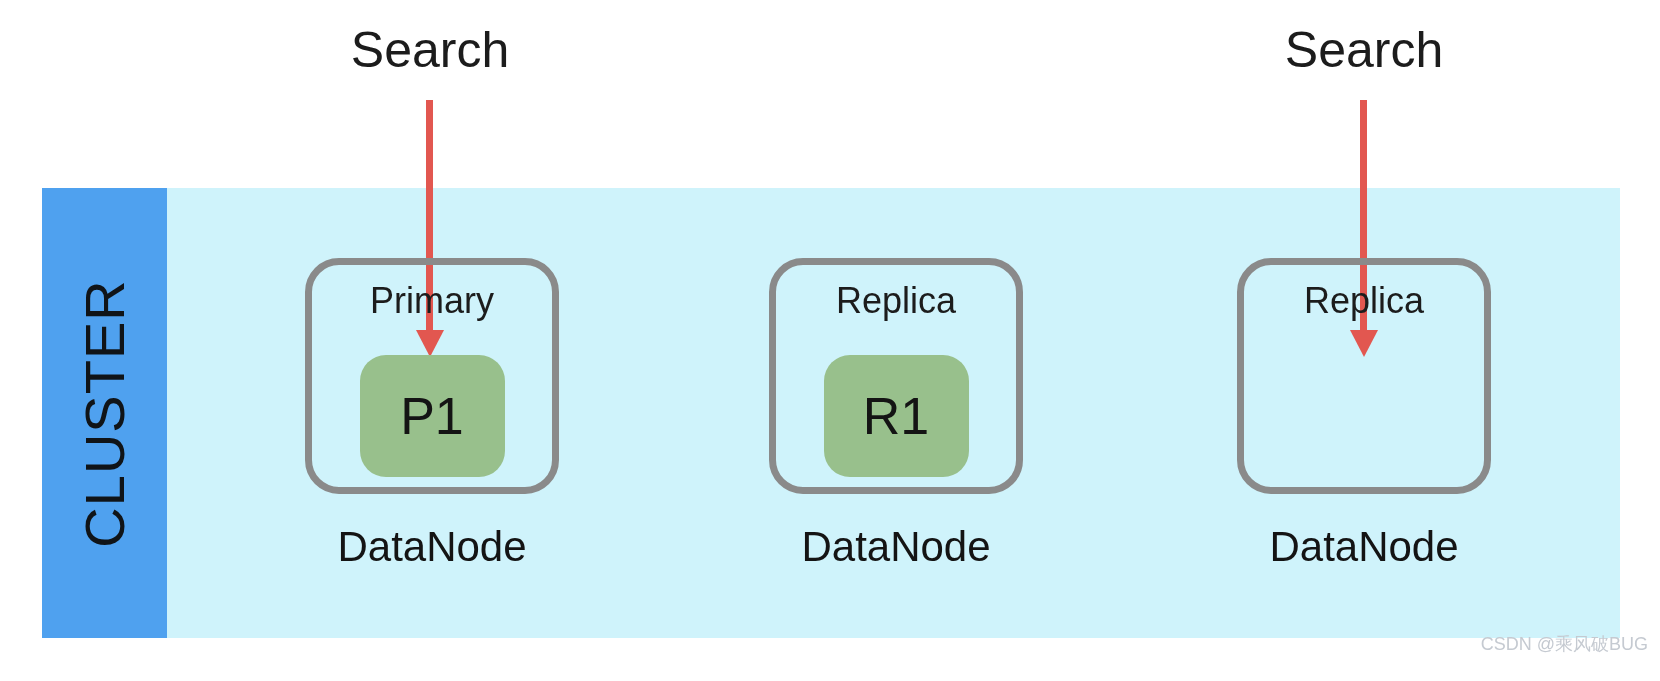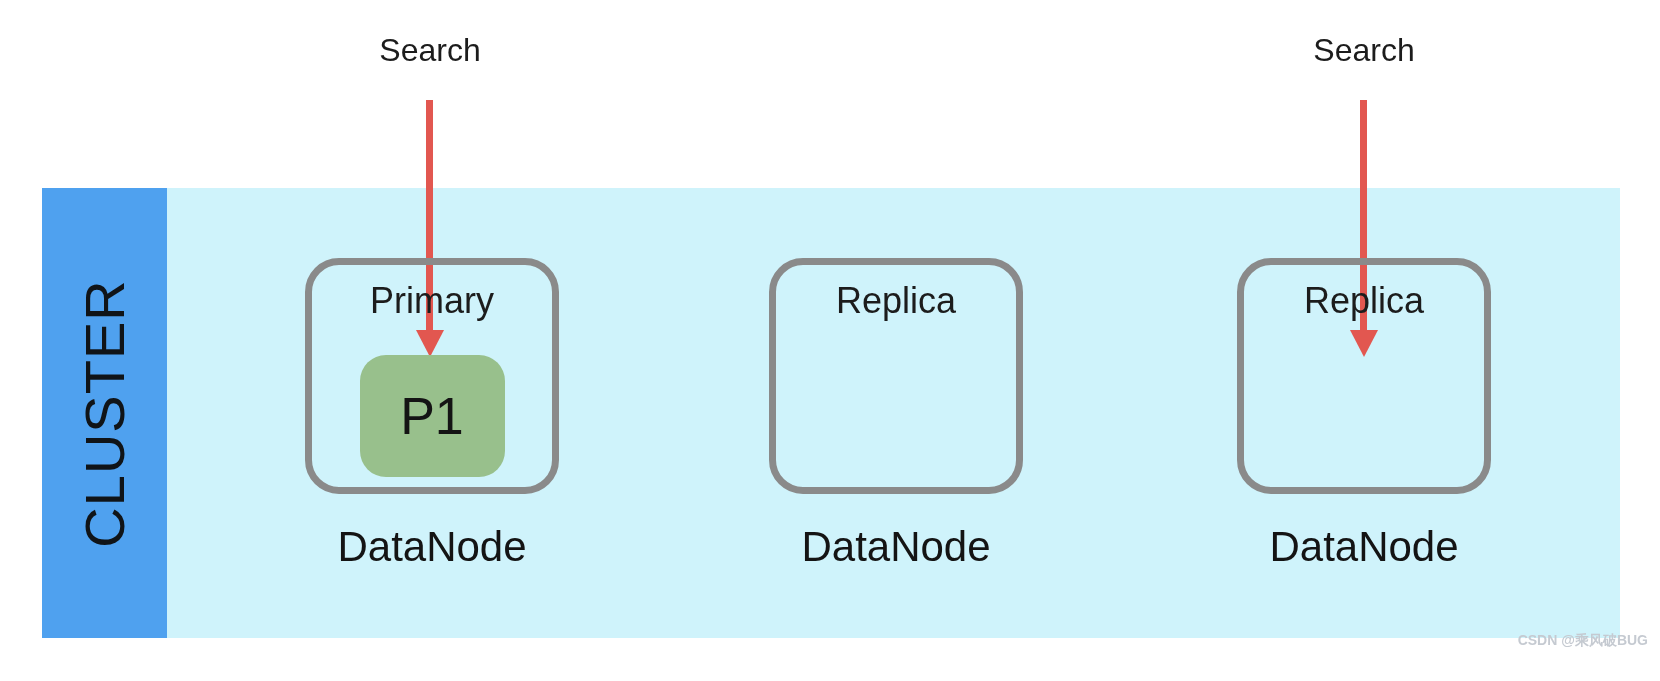--- a/index.html
+++ b/index.html
@@ -44,21 +44,21 @@
     letter-spacing: 1px;
     color: #101418;
   }
 
   
   .search-label {
     position: absolute;
     top: 24px;
     width: 300px;
     text-align: center;
-    font-size: 32px;
+    font-size: 50px;
     line-height: 52px;
     color: #1c1c1c;
   }
   .search-label.col1 { left: 280px; }
   .search-label.col3 { left: 1214px; }
 
   
   .arrow-line {
     position: absolute;
     width: 7px;
@@ -126,23 +126,22 @@
     font-size: 42px;
     line-height: 50px;
     color: #141414;
   }
 
   
   .watermark {
     position: absolute;
     right: 12px;
     top: 632px;
-    font-size: 14px;
+    font-size: 18px;
     color: var(--watermark, #c5cad1);
-    font-weight: bold;
   }
 </style>
 </head>
 <body>
 
 <div id="canvas">
 
   <div class="cluster-band"></div>
 
   <div class="cluster-sidebar">
@@ -167,20 +166,23 @@
       <div class="shard-box">
         <span class="shard-label">P1</span>
       </div>
     </div>
     <div class="node-label">DataNode</div>
   </div>
 
   <div class="node-col col2">
     <div class="node-box">
       <div class="role-label">Replica</div>
+      <div class="shard-box">
+        <span class="shard-label">R1</span>
+      </div>
     </div>
     <div class="node-label">DataNode</div>
   </div>
 
   <div class="node-col col3">
     <div class="node-box">
       <div class="role-label">Replica</div>
     </div>
     <div class="node-label">DataNode</div>
   </div>

